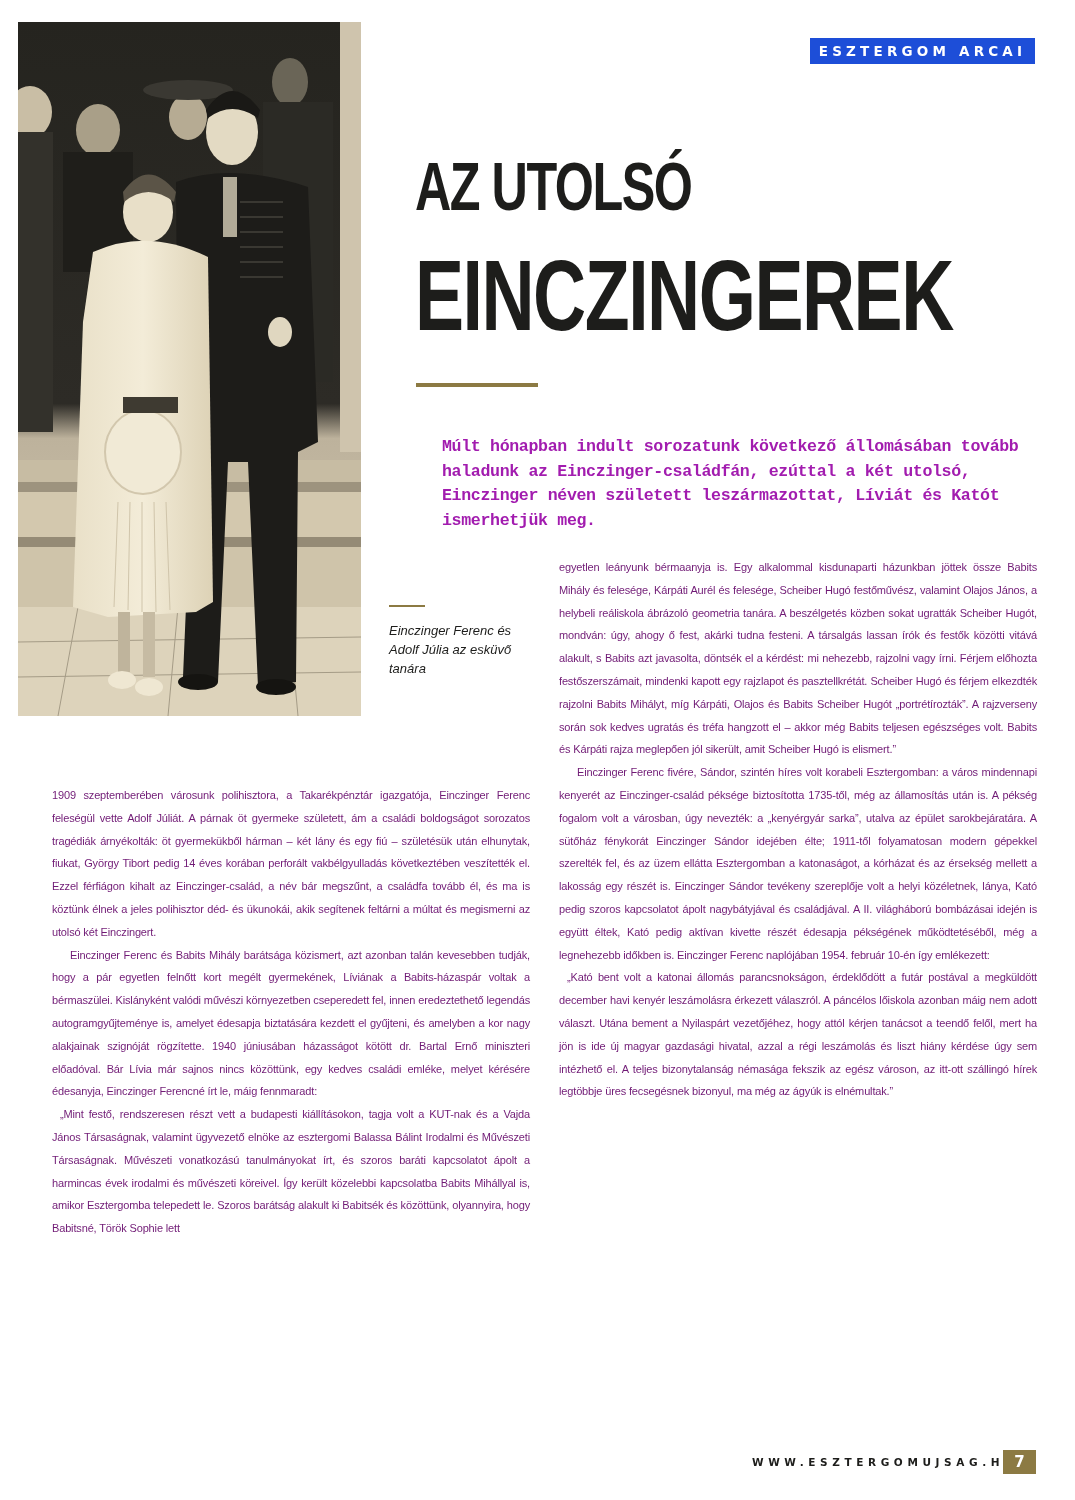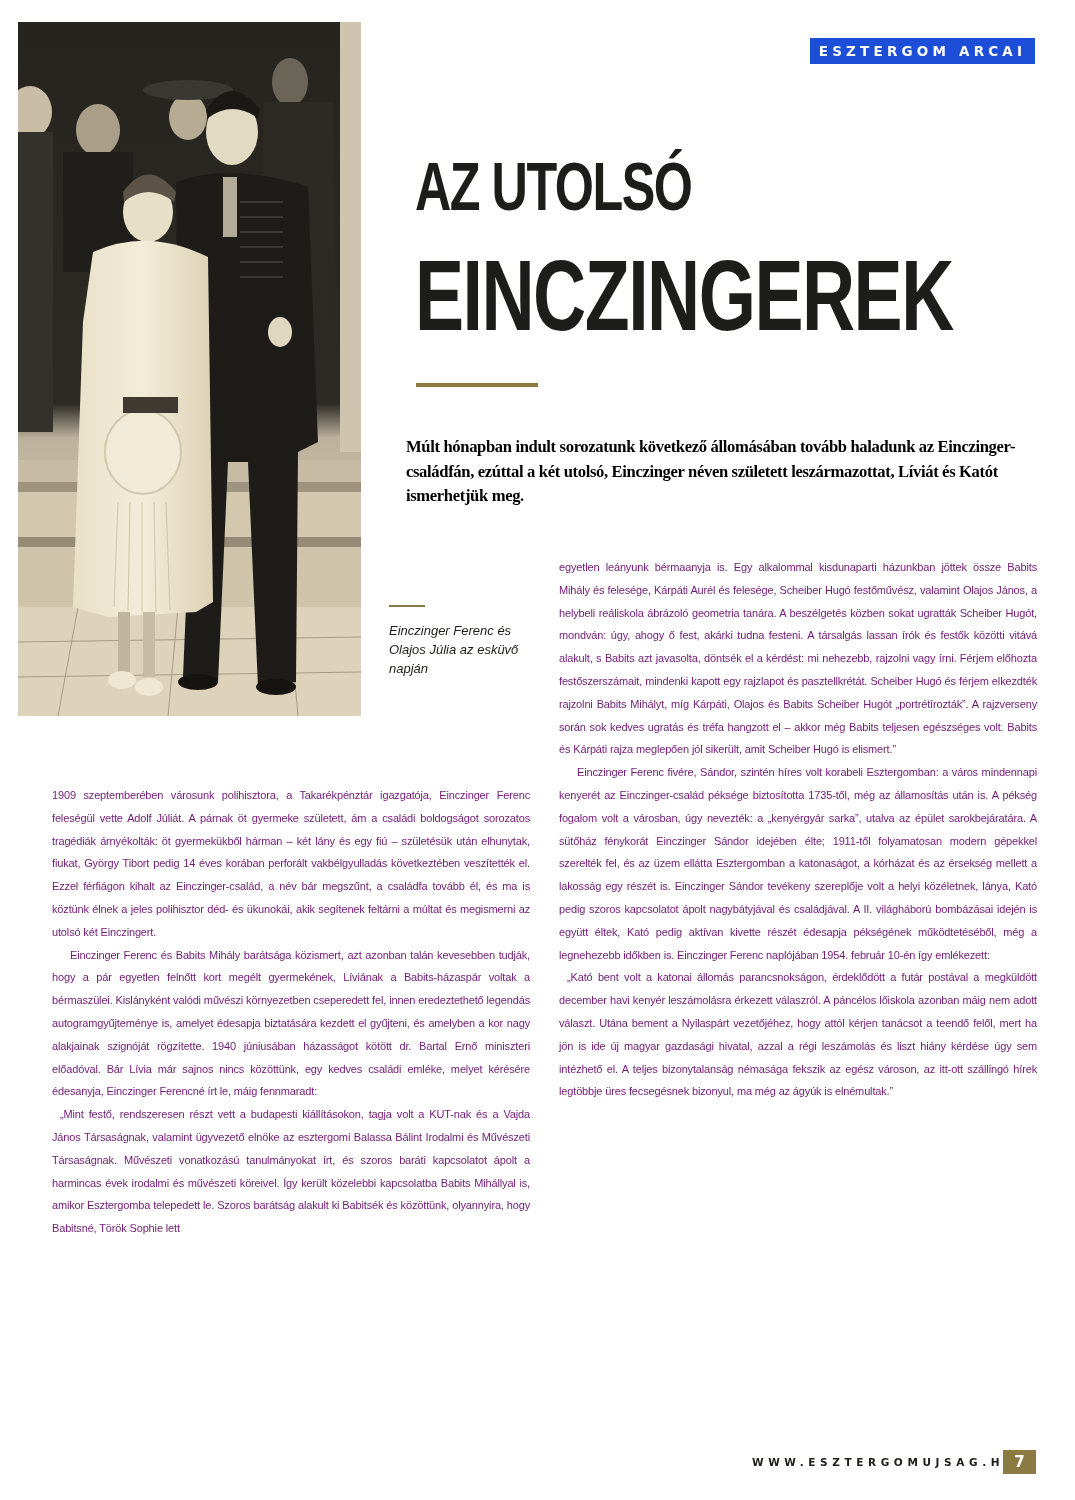--- a/index.html
+++ b/index.html
@@ -26,23 +26,23 @@
   }
   .title-line2 {
     position: absolute; left: 415px; top: 245px;
     font-family: "Liberation Sans", sans-serif; font-weight: bold; font-size: 100px;
     line-height: 100px; letter-spacing: -2px; transform: scaleX(0.735); transform-origin: left top;
     color: #1d1d1b; white-space: nowrap;
   }
   .title-rule { position: absolute; left: 416px; top: 383px; width: 122px; height: 4px; background: #8c7a43; }
 
   .lead {
-    position: absolute; left: 406px; top: 435px; width: 625px;
-    font-family: Liberation Serif, serif; font-weight: bold; font-size: 16.6px; line-height: 24.5px;
-    letter-spacing: -0.35px; color: #000000;
+    position: absolute; left: 442px; top: 435px; width: 625px;
+    font-family: Liberation Mono, monospace; font-weight: bold; font-size: 16.6px; line-height: 24.5px;
+    letter-spacing: -0.35px; color: #a21caf;
   }
 
   .caption-rule { position: absolute; left: 389px; top: 605px; width: 36px; height: 2px; background: #8c7a43; }
   .caption {
     position: absolute; left: 389px; top: 621px; width: 150px;
     font-family: "Liberation Sans", sans-serif; font-style: italic; font-size: 13px; line-height: 19px;
     color: #1d1d1b;
   }
 
   .col {
@@ -148,21 +148,21 @@
   </svg>
 </div>
 
 <div class="title-line1">AZ UTOLSÓ</div>
 <div class="title-line2">EINCZINGEREK</div>
 <div class="title-rule"></div>
 
 <div class="lead">Múlt hónapban indult sorozatunk következő állomásában tovább haladunk az Einczinger-családfán, ezúttal a két utolsó, Einczinger néven született leszármazottat, Líviát és Katót ismerhetjük meg.</div>
 
 <div class="caption-rule"></div>
-<div class="caption">Einczinger Ferenc és Olajos Júlia az esküvő napján</div>
+<div class="caption">Einczinger Ferenc és Adolf Júlia az esküvő tanára</div>
 
 <div class="col col-left">
   <p class="cont">1909 szeptemberében városunk polihisztora, a Takarékpénztár igazgatója, Einczinger Ferenc feleségül vette Adolf Júliát. A pár­nak öt gyermeke született, ám a családi boldogságot sorozatos tragédiák árnyékolták: öt gyermekükből hárman – két lány és egy fiú – születésük után elhunytak, fiukat, György Tibort pedig 14 éves korában perforált vakbélgyulladás következtében veszí­tették el. Ezzel férfiágon kihalt az Einczinger-család, a név bár megszűnt, a családfa tovább él, és ma is köztünk élnek a jeles polihisztor déd- és ükunokái, akik segítenek feltárni a múltat és megismerni az utolsó két Einczingert.</p>
   <p class="indent">Einczinger Ferenc és Babits Mihály barátsága közismert, azt azonban talán kevesebben tudják, hogy a pár egyetlen felnőtt kort megélt gyermekének, Líviának a Babits-házaspár voltak a bérmaszülei. Kislányként valódi művészi környezetben csepere­dett fel, innen eredeztethető legendás autogramgyűjteménye is, amelyet édesapja biztatására kezdett el gyűjteni, és amely­ben a kor nagy alakjainak szignóját rögzítette. 1940 júniusában házasságot kötött dr. Bartal Ernő miniszteri előadóval. Bár Lívia már sajnos nincs közöttünk, egy kedves családi emléke, melyet kérésére édesanyja, Einczinger Ferencné írt le, máig fennmaradt:</p>
   <p class="quote">„Mint festő, rendszeresen részt vett a budapesti kiállításokon, tagja volt a KUT-nak és a Vajda János Társaságnak, valamint ügy­vezető elnöke az esztergomi Balassa Bálint Irodalmi és Művészeti Társaságnak. Művészeti vonatkozású tanulmányokat írt, és szoros baráti kapcsolatot ápolt a harmincas évek irodalmi és művésze­ti köreivel. Így került közelebbi kapcsolatba Babits Mihállyal is, amikor Esztergomba telepedett le. Szoros barátság alakult ki Ba­bitsék és közöttünk, olyannyira, hogy Babitsné, Török Sophie lett</p>
 </div>
 
 <div class="col col-right">
   <p class="cont">egyetlen leányunk bérmaanyja is. Egy alkalommal kisdunaparti házunkban jöttek össze Babits Mihály és felesége, Kárpáti Aurél és felesége, Scheiber Hugó festőművész, valamint Olajos János, a helybeli reáliskola ábrázoló geometria tanára. A beszélgetés közben sokat ugratták Scheiber Hugót, mondván: úgy, ahogy ő fest, akárki tudna festeni. A társalgás lassan írók és festők közöt­ti vitává alakult, s Babits azt javasolta, döntsék el a kérdést: mi nehezebb, rajzolni vagy írni. Férjem előhozta festőszerszámait, mindenki kapott egy rajzlapot és pasztellkrétát. Scheiber Hugó és férjem elkezdték rajzolni Babits Mihályt, míg Kárpáti, Olajos és Babits Scheiber Hugót „portrétírozták”. A rajzverseny során sok kedves ugratás és tréfa hangzott el – akkor még Babits teljesen egészséges volt. Babits és Kárpáti rajza meglepően jól sikerült, amit Scheiber Hugó is elismert.”</p>
   <p class="indent">Einczinger Ferenc fivére, Sándor, szintén híres volt korabeli Esztergomban: a város mindennapi kenyerét az Einczinger-csa­lád péksége biztosította 1735-től, még az államosítás után is. A pékség fogalom volt a városban, úgy nevezték: a „kenyérgyár sarka”, utalva az épület sarokbejáratára. A sütőház fénykorát Einczinger Sándor idejében élte; 1911-től folyamatosan modern gépekkel szerelték fel, és az üzem ellátta Esztergomban a kato­naságot, a kórházat és az érsekség mellett a lakosság egy részét is. Einczinger Sándor tevékeny szereplője volt a helyi közéletnek, lánya, Kató pedig szoros kapcsolatot ápolt nagybátyjával és csa­ládjával. A II. világháború bombázásai idején is együtt éltek, Kató pedig aktívan kivette részét édesapja pékségének működteté­séből, még a legnehezebb időkben is. Einczinger Ferenc napló­jában 1954. február 10-én így emlékezett:</p>

